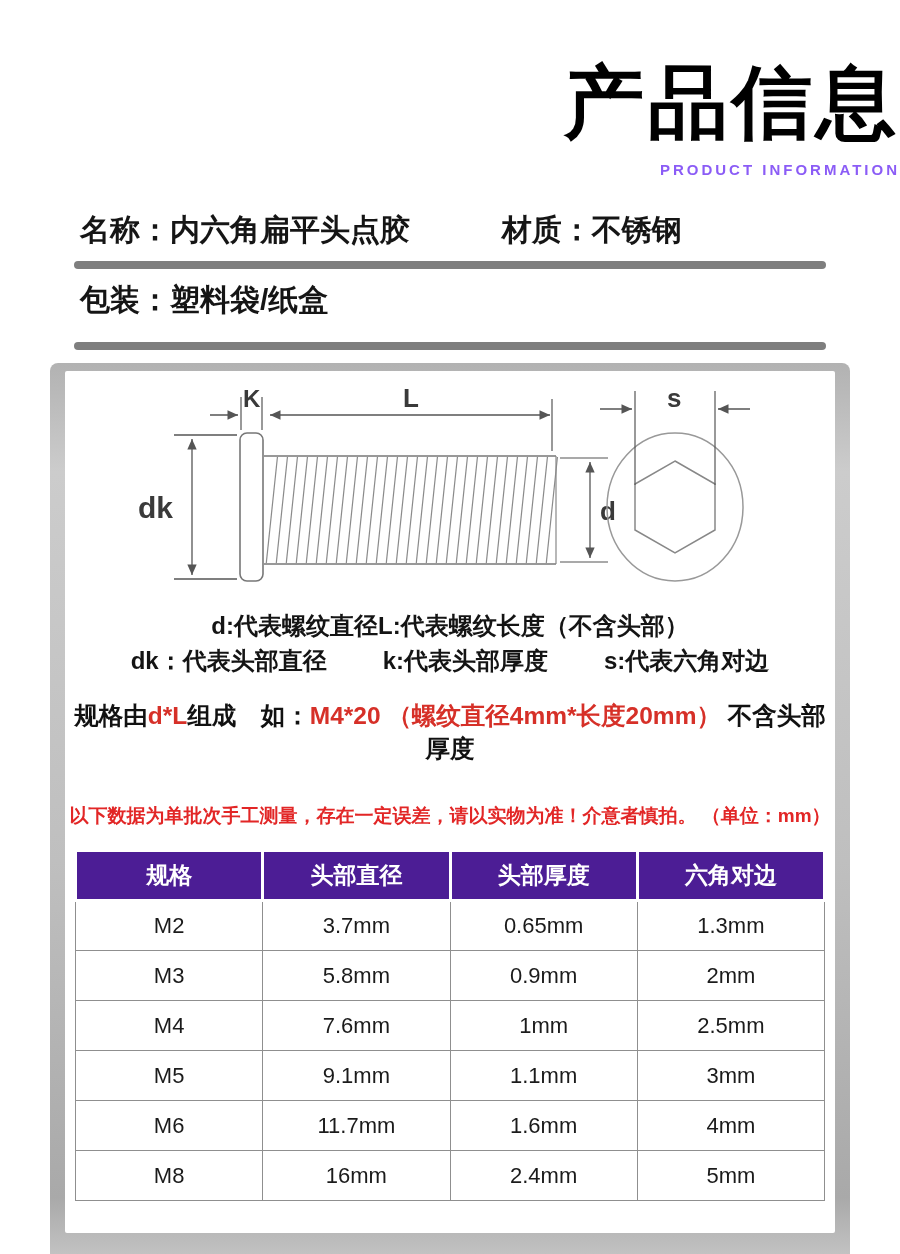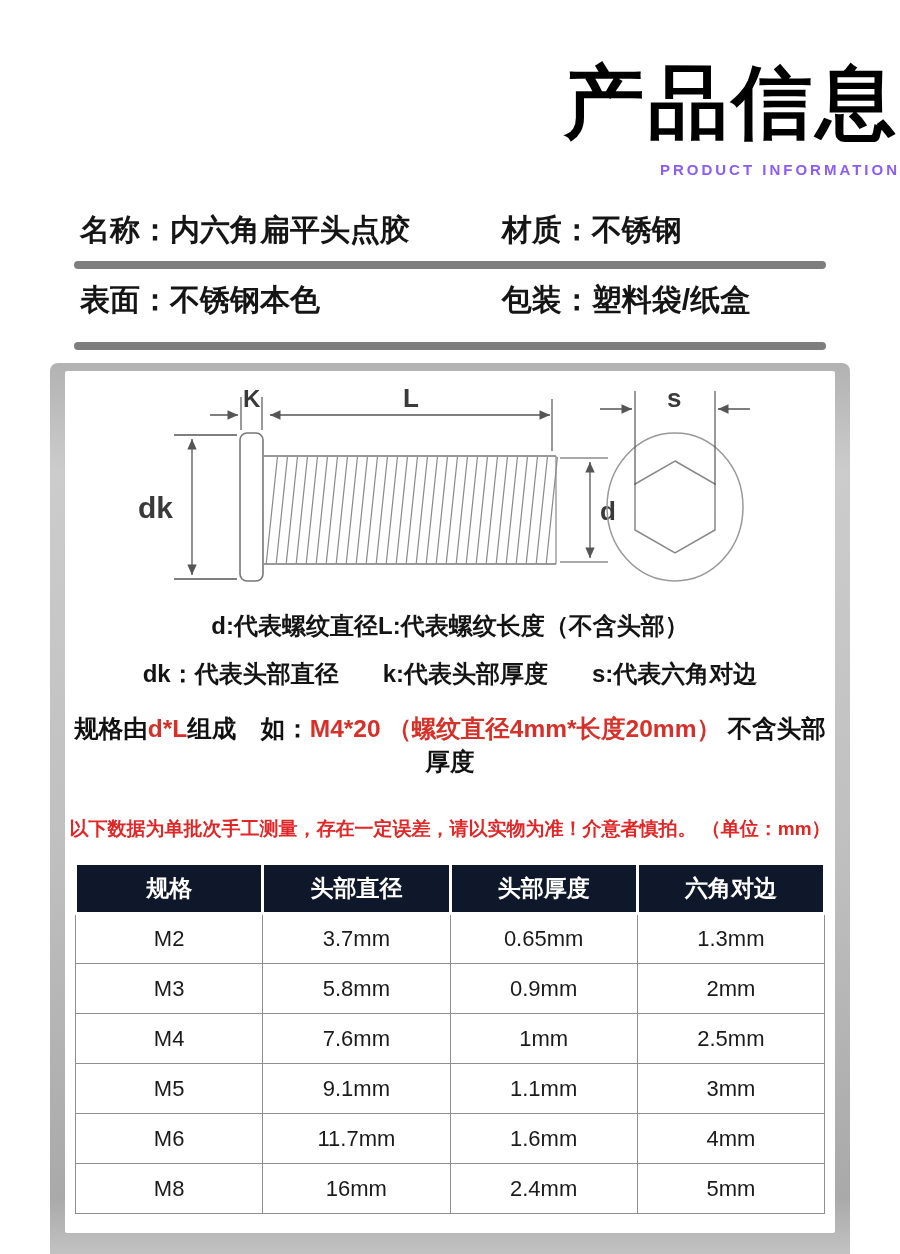--- a/index.html
+++ b/index.html
@@ -27,30 +27,30 @@
   .panel-outer {
     margin:13px 50px 0; height:907px; border-radius:8px; padding:8px 15px 0;
     background:linear-gradient(180deg,#b2b2b2 0%,#cccccc 12%,#bfbfbf 55%,#a9a9a9 92%,#c9c9c9 100%);
   }
   .panel { background:#ffffff; height:862px; border-radius:2px; overflow:hidden; }
   .diagram-wrap { width:700px; margin:14px auto 4px; }
   svg text { fill:#3a3a3a; font-weight:600; font-family:"Liberation Sans",sans-serif; }
   
   .legend-row { display:flex; justify-content:center; font-size:24px; font-weight:700; color:#141414; }
   .legend-row.r1 { margin-top:6px; }
-  .legend-row.r2 { gap:44px; margin-top:16px; }
+  .legend-row.r2 { gap:56px; margin-top:3px; }
   
   .spec-line { text-align:center; margin-top:22px; font-size:24.5px; font-weight:700; color:#111; }
   .spec-line .red { color:#d63028; }
   
   .warning { text-align:center; margin-top:38px; font-size:19px; font-weight:700; color:#e22626; }
   
   table.size-table { width:752px; margin:20px auto 0; border-collapse:collapse; table-layout:fixed; }
   .size-table th {
-    background:#0f172a; color:#ffffff; font-size:23px; font-weight:700;
+    background:#4c1d95; color:#ffffff; font-size:23px; font-weight:700;
     height:50px; border:3px solid #ffffff; text-align:center;
   }
   .size-table td {
     height:50px; border:1px solid #8f8f8f; text-align:center;
     font-size:22px; font-weight:400; color:#1b1b1b; background:#fff;
   }
 </style>
 </head>
 <body>
 
@@ -59,21 +59,20 @@
   <div class="sub-title">PRODUCT INFORMATION</div>
 </div>
 
 <div class="specs">
   <div class="spec-row">
     <div class="spec-cell left"><span>名称：</span><span>内六角扁平头点胶</span></div>
     <div class="spec-cell"><span>材质：</span><span>不锈钢</span></div>
   </div>
   <div class="divider"></div>
   <div class="spec-row">
-    <div class="spec-cell left"><span>表面：</span><span>不锈钢本色</span></div>
     <div class="spec-cell"><span>包装：</span><span>塑料袋/纸盒</span></div>
   </div>
   <div class="divider second"></div>
 </div>
 
 <div class="panel-outer">
   <div class="panel">
 
     <div class="diagram-wrap">
       <svg width="700" height="215" viewBox="0 0 700 215">

